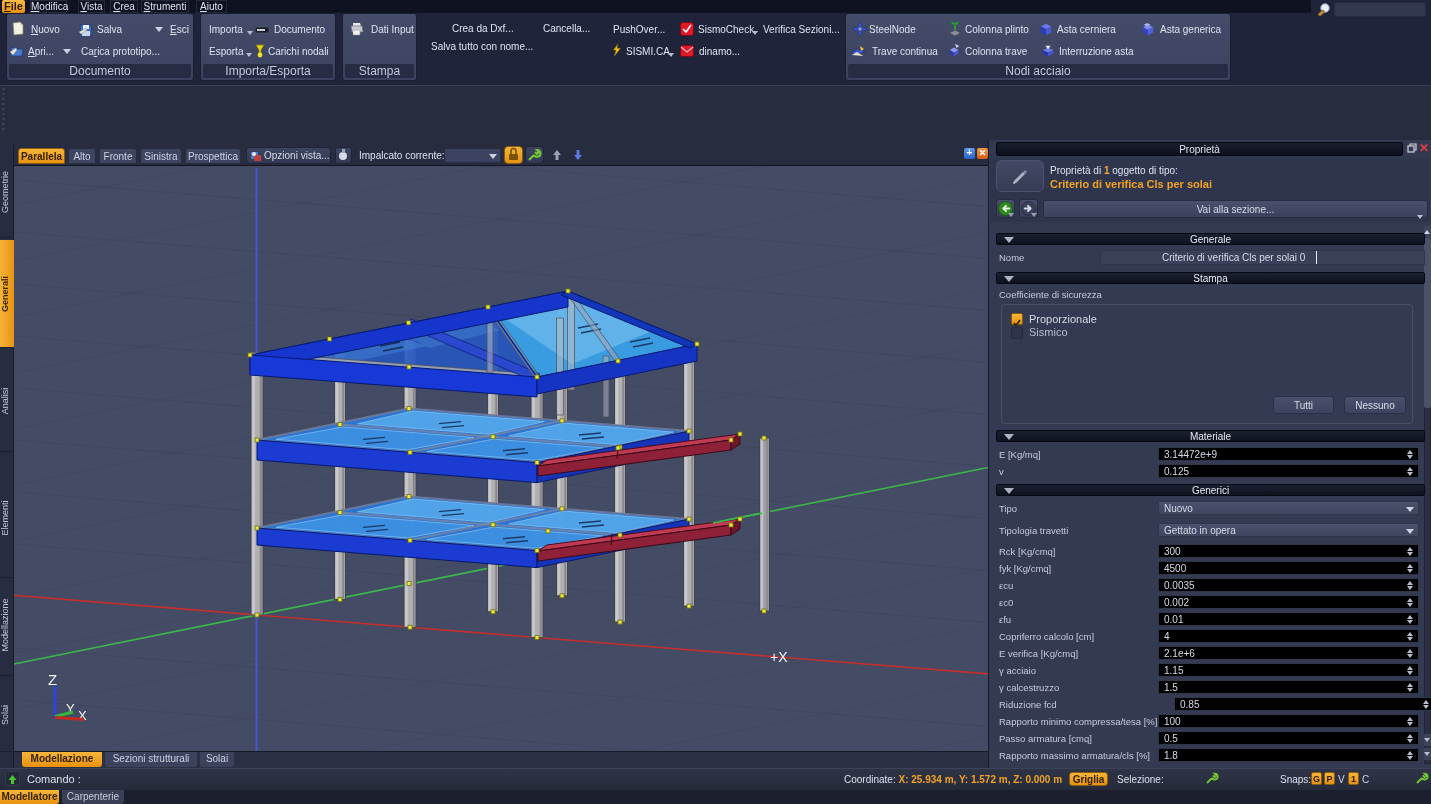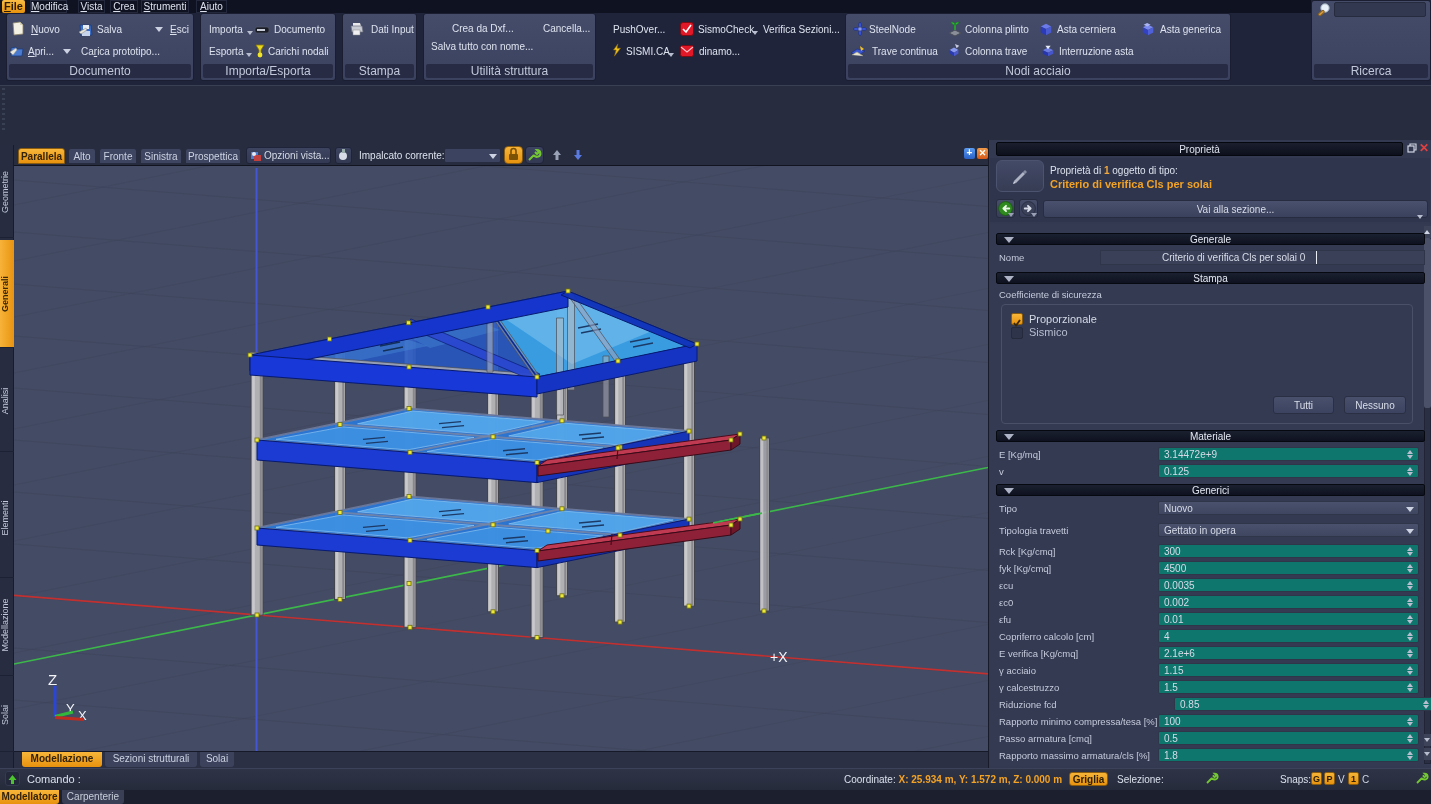--- a/index.html
+++ b/index.html
@@ -11,21 +11,21 @@
 .ritem{color:#dde2ee;font-size:10px;}
 .mi{color:#dce1ed;font-size:10px;}
 .u{text-decoration:underline;}
 .dd{position:absolute;width:0;height:0;border-left:4px solid transparent;border-right:4px solid transparent;border-top:5px solid #ccd2e2;}
 .dds{position:absolute;width:0;height:0;border-left:3px solid transparent;border-right:3px solid transparent;border-top:4px solid #b8bed0;}
 .vtab{position:absolute;top:148px;height:16px;background:linear-gradient(#474e6a,#3a415c);background:#3e4560;border:1px solid #272c40;border-radius:3px 3px 0 0;color:#ccd2e2;font-size:10px;text-align:center;}
 .vtabo{background:linear-gradient(#f8b63a,#e8920e);color:#33230a;border:1px solid #8a5c10;font-weight:bold;}
 .hdr{position:absolute;left:996px;width:429px;height:12px;background:linear-gradient(#1b2030,#0e1220);border:1px solid #060910;border-radius:2px;color:#e4e8f2;font-size:10px;text-align:center;line-height:12px;}
 .hdr:before{content:"";position:absolute;left:7px;top:3px;width:0;height:0;border-left:5px solid transparent;border-right:5px solid transparent;border-top:6px solid #aeb4c6;}
 .plab{position:absolute;left:999px;color:#c6cbdc;font-size:9.5px;white-space:nowrap;}
-.pfield{position:absolute;left:1158px;width:261px;height:14px;background:#0f766e;border:1px solid #30364a;border-radius:2px;color:#d6dbe8;font-size:10px;line-height:13px;padding-left:5px;}
+.pfield{position:absolute;left:1158px;width:261px;height:14px;background:#000000;border:1px solid #30364a;border-radius:2px;color:#d6dbe8;font-size:10px;line-height:13px;padding-left:5px;}
 .pdrop{background:linear-gradient(#4a516c,#3f4660);}
 .spin{position:absolute;right:3px;top:1px;width:9px;height:11px;}
 .spin:before{content:"";position:absolute;top:1px;left:1px;width:0;height:0;border-left:3px solid transparent;border-right:3px solid transparent;border-bottom:4px solid #b8bed0;}
 .spin:after{content:"";position:absolute;bottom:1px;left:1px;width:0;height:0;border-left:3px solid transparent;border-right:3px solid transparent;border-top:4px solid #b8bed0;}
 .drar{position:absolute;right:4px;top:5px;width:0;height:0;border-left:4px solid transparent;border-right:4px solid transparent;border-top:5px solid #cdd3e2;}
 .btn{position:absolute;background:linear-gradient(#49506c,#3c4360);border:1px solid #2a2f44;border-radius:3px;color:#d8dde9;font-size:10px;text-align:center;}
 .obtn{background:linear-gradient(#f6b438,#e7930f);border:1px solid #8a5c10;color:#2e2005;font-weight:bold;}
 .sbtn{position:absolute;background:linear-gradient(#454c66,#3a415a);border:1px solid #272c3e;border-radius:3px;color:#d5dae6;font-size:10px;text-align:right;margin-top:32px;}
 
 </style></head><body>
@@ -35,28 +35,22 @@
 <div class="t" style="left:2px;top:88px;width:3px;height:44px;background:repeating-linear-gradient(#3a4054 0 2px,transparent 2px 5px);"></div>
 <div class="grp" style="left:6px;width:188px;">
       <div class="cap">Documento</div>
     </div>
 <div class="grp" style="left:200px;width:136px;">
       <div class="cap">Importa/Esporta</div>
     </div>
 <div class="grp" style="left:342px;width:75px;">
       <div class="cap">Stampa</div>
     </div>
-<div class="grp" style="left:423px;width:173px;">
-      <div class="cap">Utilità struttura</div>
-    </div>
 <div class="grp" style="left:845px;width:386px;">
       <div class="cap">Nodi acciaio</div>
-    </div>
-<div class="grp" style="left:1311px;width:120px;top:0;height:81px;">
-      <div class="cap">Ricerca</div>
     </div>
 <svg class="t" style="left:10px;top:21px" width="16" height="16" viewBox="0 0 16 16">
       <path d="M3 2 L10 1 L13 4 L13 13 L4 14 Z" fill="#f3f0e4" stroke="#8a8468" stroke-width="0.8"></path>
       <path d="M10 1 L10 4 L13 4 Z" fill="#d8d2b8"></path>
     </svg>
 <div class="t ritem" style="left:31px;top:24px;"><span class="u">N</span>uovo</div>
 <svg class="t" style="left:78px;top:22px" width="16" height="16" viewBox="0 0 16 16">
       <path d="M2 3 L13 3 L14 13 L3 14 Z" fill="#3a6ec8" stroke="#1c3a78" stroke-width="0.8"></path>
       <path d="M5 3 L11 3 L11 7 L5 7 Z" fill="#e8ecf4"></path>
       <path d="M4 9 L12 9 L12 14 L4 14 Z" fill="#c8d4ec"></path>

